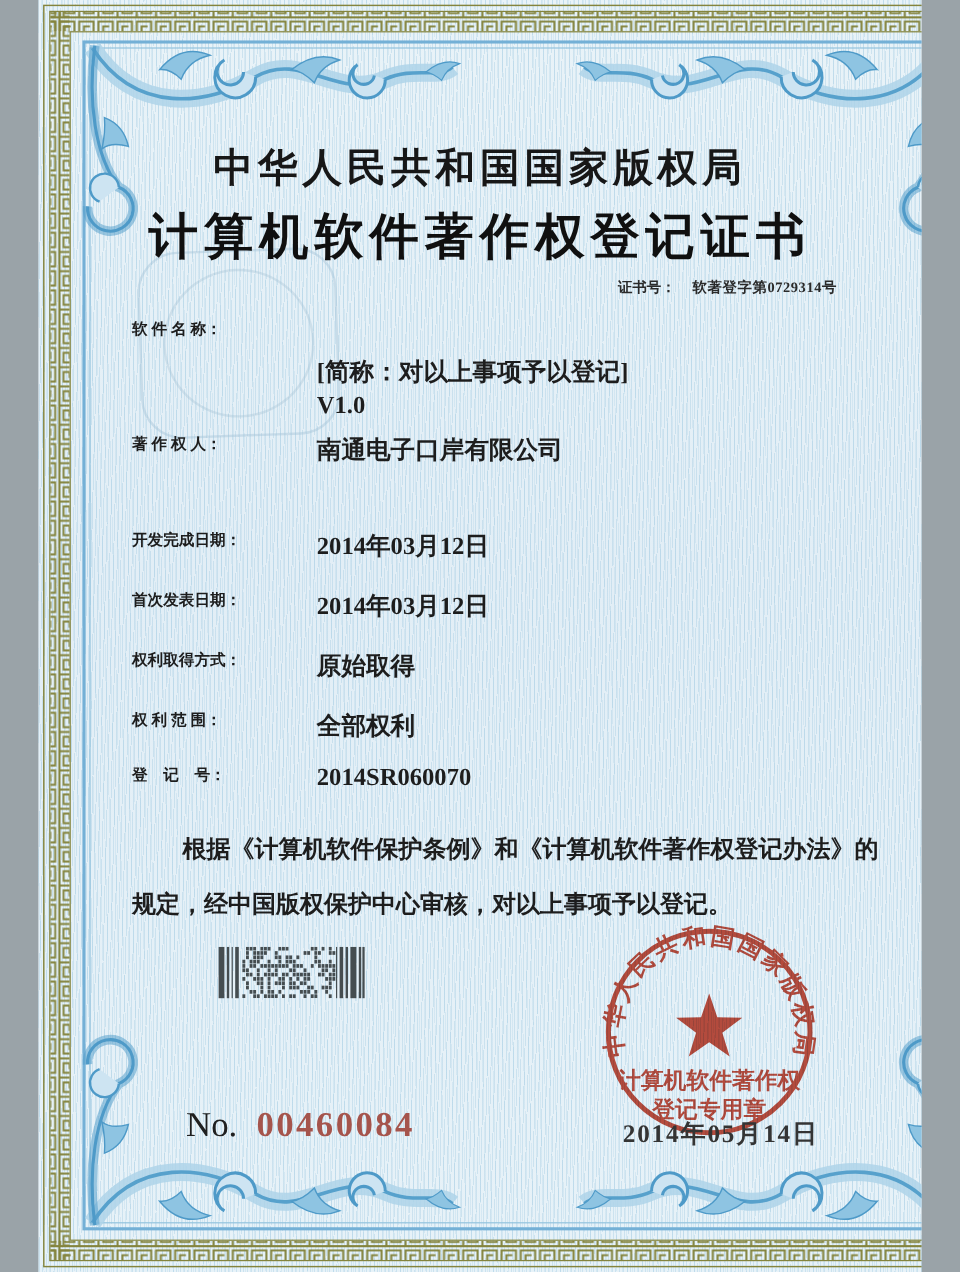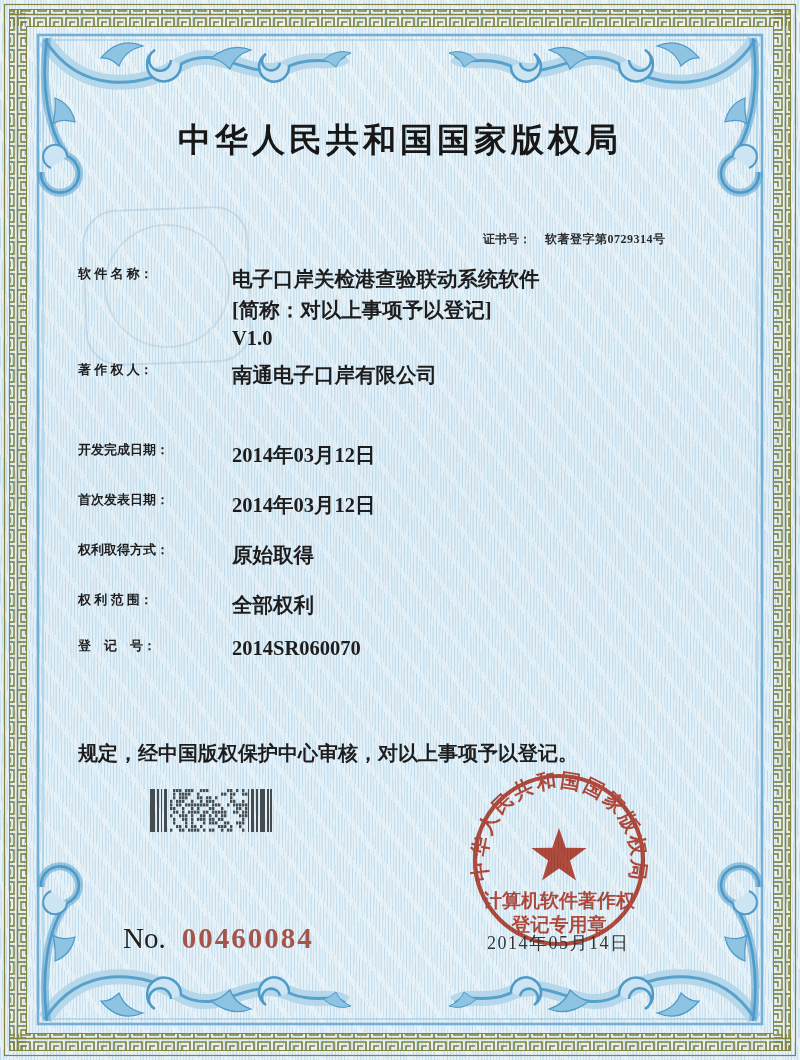--- a/index.html
+++ b/index.html
@@ -1,36 +1,36 @@
 <!DOCTYPE html>
 <html><head>
 <meta charset="utf-8">
 <style>
   html,body{margin:0;padding:0;background:#9aa3a8;}
   .page{
-    position:relative;width:800px;height:1060px;margin:0 auto;overflow:hidden;
+    position:relative;width:736px;height:1060px;margin:0 auto;overflow:hidden;
     background:
       repeating-linear-gradient(91.5deg, rgba(140,190,218,.30) 0 .8px, rgba(255,255,255,0) .8px 3.1px),
       repeating-linear-gradient(88.5deg, rgba(150,198,224,.22) 0 .8px, rgba(255,255,255,0) .8px 4.3px),
       linear-gradient(180deg,#e9f3f8 0%,#e2eef6 45%,#e7f2f8 100%);
     font-family:"Liberation Serif","DejaVu Serif",serif;
     color:#222;
   }
   .frame-svg{position:absolute;left:0;top:0;}
   .abs{position:absolute;}
   .authority{left:0;right:0;top:118px;text-align:center;font-size:33px;font-weight:700;letter-spacing:4px;color:#171717;}
   .cert-title{left:0;right:0;top:170px;text-align:center;font-size:41px;font-weight:800;letter-spacing:5px;color:#101010;}
   .certno{left:483px;top:231px;font-size:12px;font-weight:600;color:#2a2a2a;white-space:nowrap;}
   .certno .val{margin-left:14px;letter-spacing:.5px;}
   .flabel{left:78px;font-size:13px;font-weight:600;color:#1d1d1d;white-space:pre;}
   .fval{left:232px;font-size:20.5px;font-weight:600;color:#1d1d1d;white-space:pre;}
   .stmt{font-size:20px;font-weight:600;color:#1d1d1d;white-space:nowrap;}
   .no-line{left:123px;top:922px;font-size:29px;color:#202020;}
   .no-line .no-num{color:#a5544c;margin-left:16px;letter-spacing:2px;font-weight:600;}
-  .seal-date{left:487px;top:931px;font-size:18px;letter-spacing:1.5px;color:#343434;font-weight:400;}
+  .seal-date{left:487px;top:931px;font-size:21px;letter-spacing:1.5px;color:#343434;font-weight:700;}
   .watermark{left:84px;top:208px;width:162px;height:152px;border:2px solid rgba(165,195,214,.45);border-radius:34px;transform:rotate(-2deg);}
   .watermark::after{content:"";position:absolute;left:18px;top:14px;right:18px;bottom:14px;border:2px solid rgba(165,195,214,.38);border-radius:50%;}
   .barcode-box{left:150px;top:789px;width:122px;height:43px;}
   .seal-box{left:454px;top:755px;width:210px;height:210px;opacity:.9;mix-blend-mode:multiply;}
 </style>
 </head>
 <body>
 
 <div class="page">
 
@@ -73,27 +73,27 @@
 
     <use href="#orn" x="0" y="0" transform="translate(41,38)"></use>
     <use href="#orn" transform="translate(759,38) scale(-1,1)"></use>
     <use href="#orn" transform="translate(41,1021) scale(1,-1)"></use>
     <use href="#orn" transform="translate(759,1021) scale(-1,-1)"></use>
   </svg>
 
   <div class="abs watermark"></div>
 
   <div class="abs authority">中华人民共和国国家版权局</div>
+  <div class="abs cert-title">计算机软件著作权登记证书</div>
 
   <div class="abs certno">
     <span>证书号：</span><span class="val">软著登字第0729314号</span>
   </div>
 
   <div class="abs flabel" style="top:265px">软 件 名 称：</div>
-  <div class="abs fval" style="top:265px">电子口岸关检港查验联动系统软件</div>
   <div class="abs fval" style="top:296px">[简称：对以上事项予以登记]</div>
   <div class="abs fval" style="top:327px">V1.0</div>
 
   <div class="abs flabel" style="top:361px">著 作 权 人：</div>
   <div class="abs fval" style="top:361px">南通电子口岸有限公司</div>
 
   <div class="abs flabel" style="top:441px">开发完成日期：</div>
   <div class="abs fval" style="top:441px">2014年03月12日</div>
 
   <div class="abs flabel" style="top:491px">首次发表日期：</div>
@@ -101,20 +101,21 @@
 
   <div class="abs flabel" style="top:541px">权利取得方式：</div>
   <div class="abs fval" style="top:541px">原始取得</div>
 
   <div class="abs flabel" style="top:591px">权 利 范 围：</div>
   <div class="abs fval" style="top:591px">全部权利</div>
 
   <div class="abs flabel" style="top:637px">登    记    号：</div>
   <div class="abs fval" style="top:637px">2014SR060070</div>
 
+  <div class="abs stmt" style="left:120px;top:694px">根据《计算机软件保护条例》和《计算机软件著作权登记办法》的</div>
   <div class="abs stmt" style="left:78px;top:740px">规定，经中国版权保护中心审核，对以上事项予以登记。</div>
 
   <div class="abs barcode-box">
     <svg id="barcode-svg" width="122" height="43" viewBox="0 0 122 43">
         <rect x="0" y="0" width="5" height="43" fill="#454d50"></rect>
         <rect x="7" y="0" width="2" height="43" fill="#454d50"></rect>
         <rect x="11" y="0" width="1" height="43" fill="#454d50"></rect>
         <rect x="14" y="0" width="3" height="43" fill="#454d50"></rect>
         <rect x="98" y="0" width="1" height="43" fill="#454d50"></rect>
         <rect x="101" y="0" width="3" height="43" fill="#454d50"></rect>

